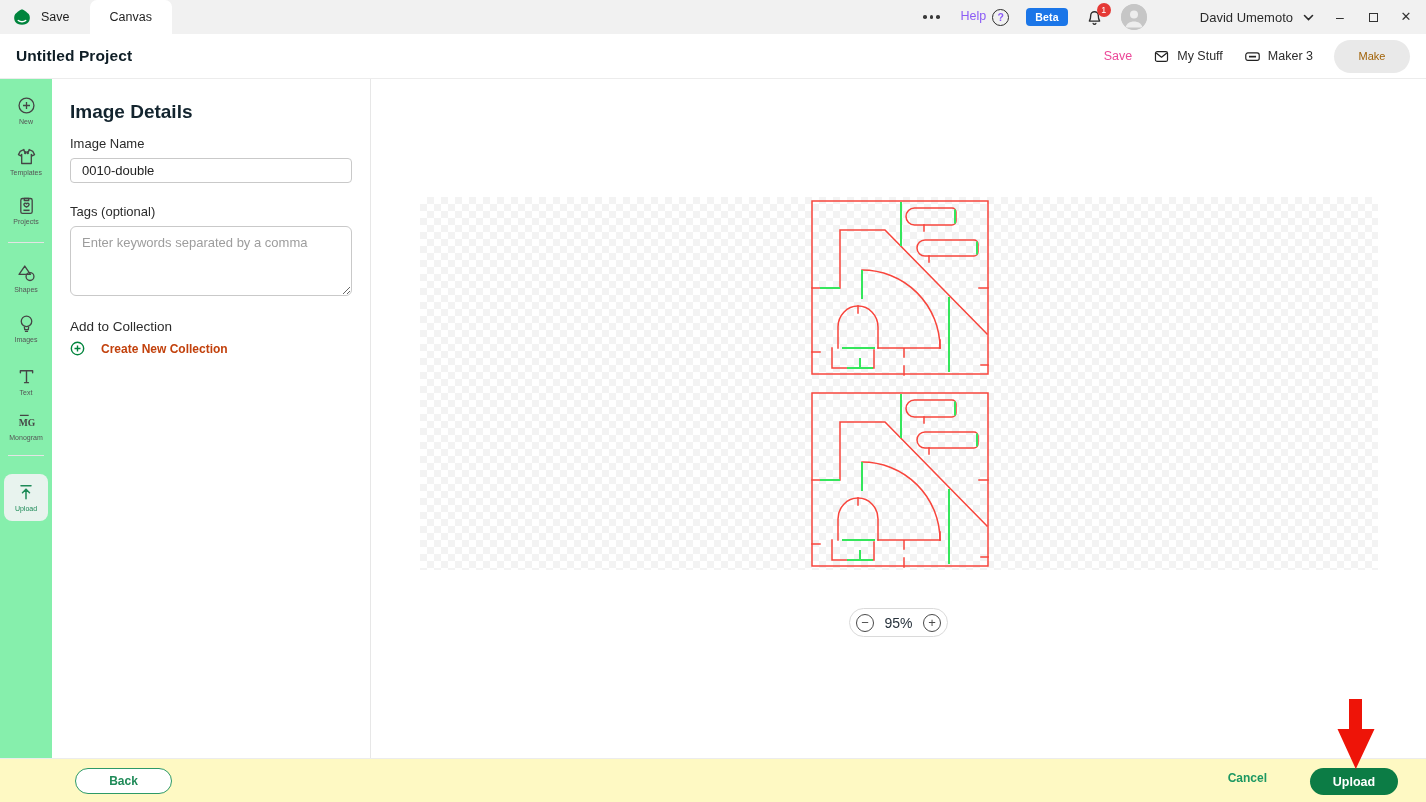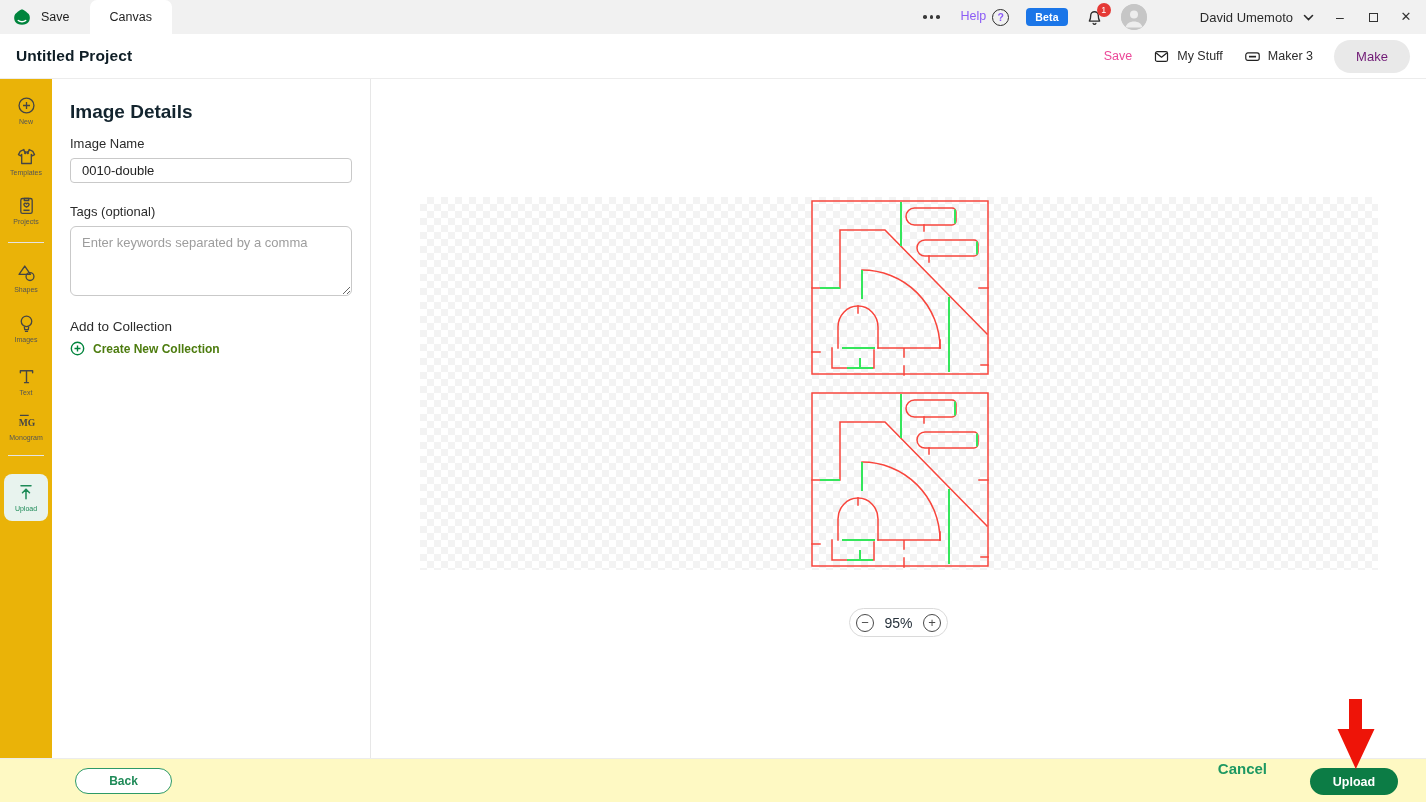--- a/index.html
+++ b/index.html
@@ -33,56 +33,56 @@
   .win-box { display:inline-block; width:9px; height:9px; border:1.3px solid #333; }
   .win-close { font-size:13px; }
 
   
   .header { position:absolute; top:34px; left:0; right:0; height:45px; background:#fff; border-bottom:1px solid #ececec; display:flex; align-items:center; padding:0 16px; }
   .project-title { font-size:15.5px; font-weight:700; color:#0f1e26; letter-spacing:.1px; }
   .header-right { margin-left:auto; display:flex; align-items:center; gap:21px; font-size:12.5px; color:#2b2b2b; }
   .save-label { color:#ec4899; cursor:pointer;margin-left:40px; }
   .hr-item { display:flex; align-items:center; gap:7px; cursor:pointer; }
   .hr-item svg { display:block; width:17px; height:17px; }
-  .make-btn { width:76px; height:33px; border:none; border-radius:17px; background:#e9e9e9; color:#701a75; font-size:13px; font-family:inherit; cursor:pointer; }
-
-  
-  .rail { position:absolute; left:0; top:79px; width:52px; bottom:44px; background:#eab308; }
+  .make-btn { width:76px; height:33px; border:none; border-radius:17px; background:#e9e9e9; color:#a16207; font-size:11px; font-family:inherit; cursor:pointer; }
+
+  
+  .rail { position:absolute; left:0; top:79px; width:52px; bottom:44px; background:#86efac; }
   .rail-item { position:absolute; left:0; width:52px; text-align:center; cursor:pointer; color:#4a4a4a; }
   .rail-item svg { display:block; width:21px; height:21px; margin:0 auto 2px; }
   .rail-label { display:block; font-size:7px; color:#555; }
   .rail-divider { position:absolute; left:8px; width:36px; height:1px; background:#e4e4e4; }
   .upload-tile { position:absolute; left:4px; top:395px; width:44px; height:47px; background:#e8f3ee; border-radius:8px; text-align:center; padding-top:8px; cursor:pointer; }
   .upload-tile svg { display:block; width:20px; height:20px; margin:0 auto 3px; }
   .upload-tile .rail-label { color:#1d8a57; }
 
   
   .panel { position:absolute; left:52px; top:79px; width:319px; bottom:44px; background:#fff; border-right:1px solid #e7e7e7; padding:22px 18px 0; }
   .panel-title { font-size:19px; font-weight:700; color:#13242e; margin-bottom:13px; }
   .field-label { font-size:13px; color:#2b2b2b; margin-bottom:7px; }
   .name-input { display:block; width:282px; height:25px; border:1px solid #c9c9c9; border-radius:4px; padding:0 11px; font-size:13px; color:#222; font-family:inherit; margin-bottom:21px; outline:none; }
   .tags-area { display:block; width:282px; height:70px; border:1px solid #c9c9c9; border-radius:6px; padding:8px 11px; font-size:13px; color:#4d7c0f; font-family:inherit; resize:both; margin-bottom:23px; outline:none; }
   .tags-area::placeholder { color:#9d9d9d; }
   .collection-label { font-size:13.5px; color:#2b2b2b; margin-bottom:7px; }
-  .create-link { display:flex; align-items:center; gap:8px; color:#4d7c0f; font-size:12px; font-weight:700; cursor:pointer; }
+  .create-link { display:flex; align-items:center; gap:16px; color:#c2410c; font-size:12px; font-weight:700; cursor:pointer; }
   .create-link svg { display:block; width:15px; height:15px; }
 
   
   .main { position:absolute; left:372px; top:79px; right:0; bottom:44px; background:#fff; }
   .checkerboard { position:absolute; left:48px; top:118px; width:958px; height:373px;
     background: repeating-conic-gradient(#f3f3f3 0% 25%, #ffffff 0% 50%) 0 0 / 14px 14px; }
   .artwork { position:absolute; left:439px; top:121px; width:178px; height:368px; }
   .zoom-pill { position:absolute; left:477px; top:529px; width:99px; height:29px; background:#fff; border:1px solid #dadada; border-radius:15px; display:flex; align-items:center; justify-content:space-between; padding:0 6px; }
   .zoom-btn { width:18px; height:18px; border:1.3px solid #4a4a4a; border-radius:50%; background:none; color:#4a4a4a; font-size:13px; line-height:15px; text-align:center; cursor:pointer; padding:0; font-family:inherit; }
   .zoom-level { font-size:14px; color:#28323c; }
 
   
   .footer { position:absolute; left:0; right:0; bottom:0; height:44px; background:#fef9c3; border-top:1px solid #ececec; }
   .back-btn { position:absolute; left:75px; top:9px; width:97px; height:26px; background:#fff; border:1.4px solid #2d9a67; border-radius:14px; color:#1f8a58; font-size:12px; font-weight:700; font-family:inherit; cursor:pointer; }
-  .cancel-link { position:absolute; right:159px; top:1px; color:#1d9862; font-size:15px; font-weight:700; cursor:pointer; }
+  .cancel-link { position:absolute; right:159px; top:12px; color:#1d9862; font-size:12px; font-weight:700; cursor:pointer; }
   .upload-btn { position:absolute; right:28px; top:9px; width:88px; height:27px; border:none; border-radius:15px; background:#0c7c45; color:#fff; font-size:12.5px; font-weight:700; font-family:inherit; cursor:pointer; }
 
   .red-arrow { position:absolute; left:1337px; top:699px; width:38px; height:70px; z-index:6; }
 </style>
 </head>
 <body>
 
 <div class="app">
 
   <div class="topbar">

